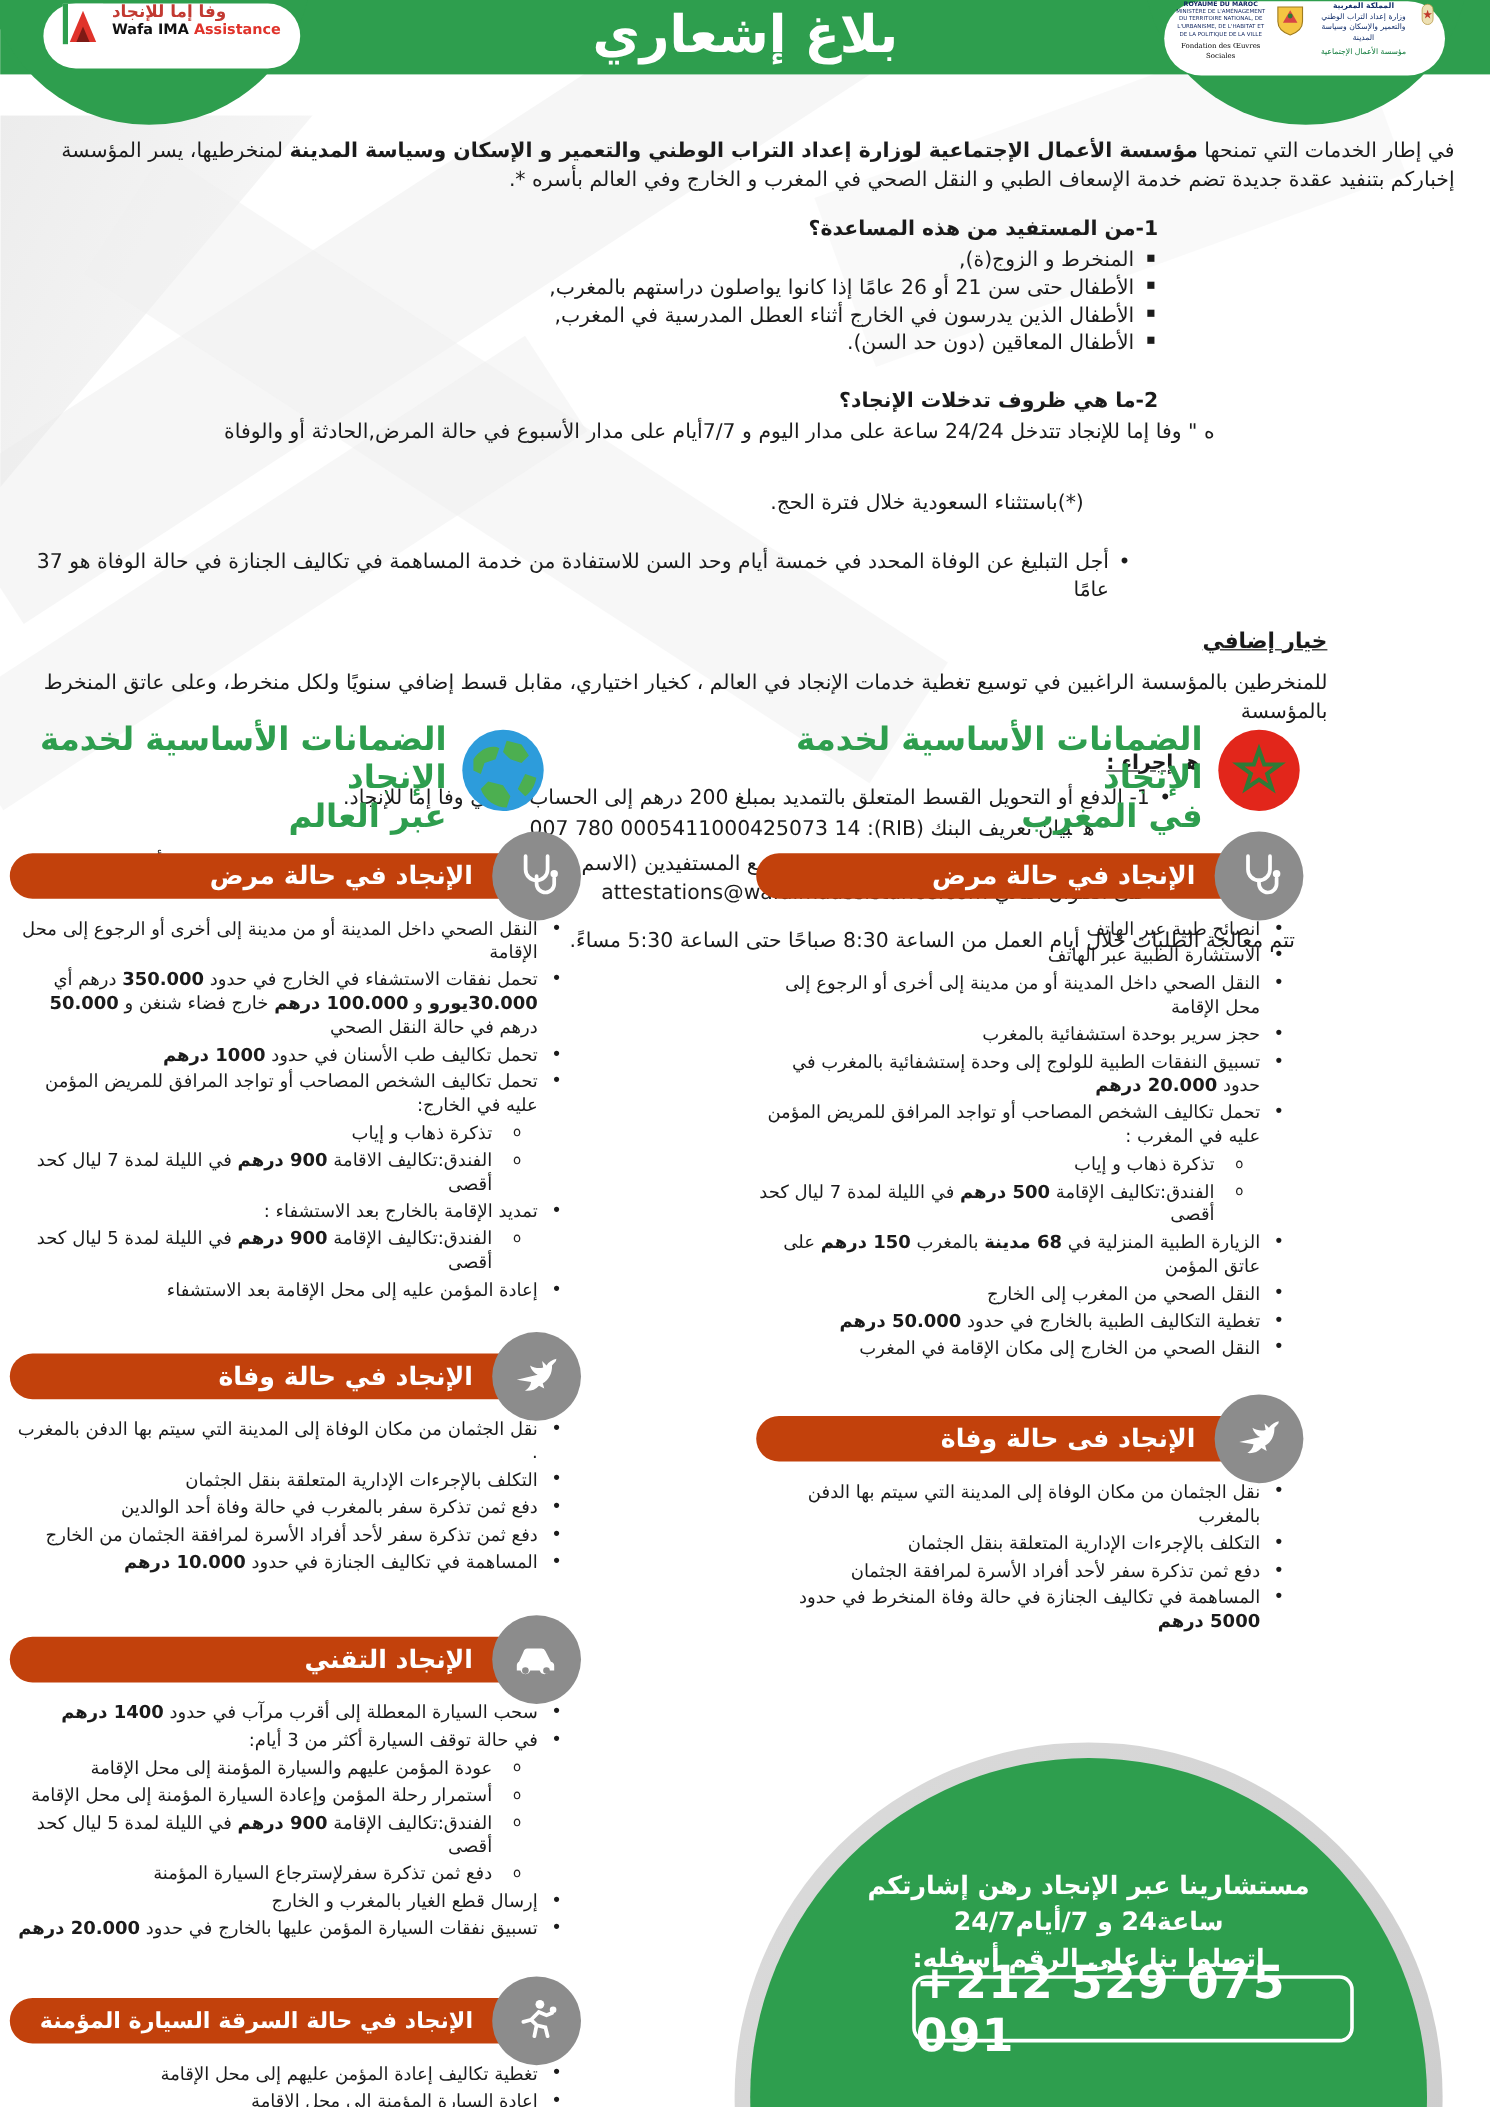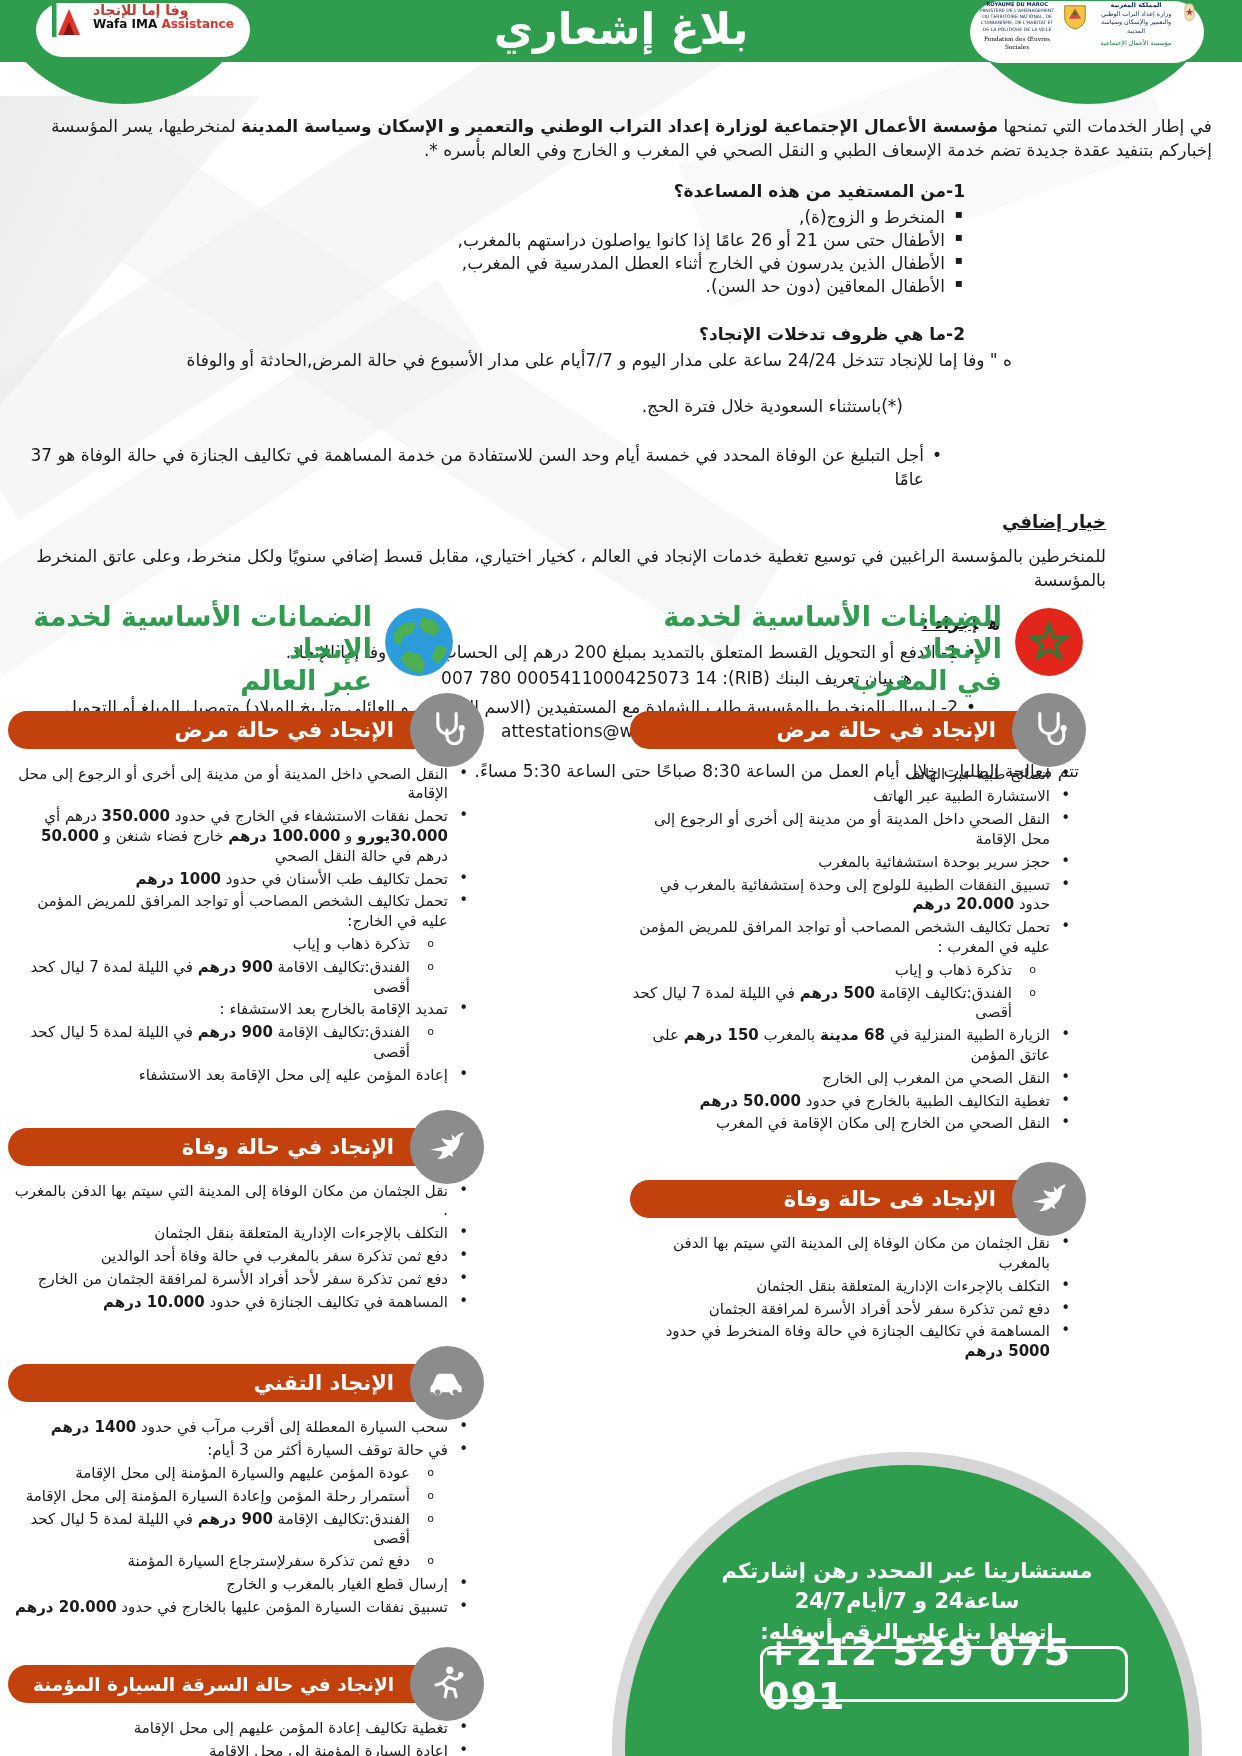--- a/index.html
+++ b/index.html
@@ -40,21 +40,21 @@
   .intro{position:absolute;top:114px;right:30px;width:1182px;z-index:2;font-size:17px;line-height:1.42;}
   .intro b{font-weight:bold;}
   .intro-p{text-align:right;}
   .qheading{font-weight:bold;}
   .q1{margin-top:17px;padding-right:247px;}
   ul.squares{list-style:none;margin-top:3px;}
   .squares li{position:relative;padding-right:20px;line-height:1.35;}
   .squares li::before{content:"▪";position:absolute;right:2px;top:0;font-size:12px;}
   .q2{margin-top:24px;padding-right:247px;}
   .line-h{padding-right:200px;margin-top:2px;}
-  .line-exception{padding-right:309px;margin-top:22px;}
+  .line-exception{padding-right:309px;margin-top:35px;}
   .line-death{margin-top:24px;padding-right:288px;position:relative;}
   .line-death::before{content:"•";position:absolute;right:270px;top:0;}
   .line-khiyar{margin-top:18px;padding-right:106px;font-weight:bold;font-size:18px;}
   .line-para{padding-right:106px;margin-top:10px;}
   .line-ijraa{margin-top:18px;padding-right:212px;font-weight:bold;}
   .line-step{position:relative;padding-right:254px;margin-top:5px;}
   .line-step::before{content:"•";position:absolute;right:236px;top:0;}
   .line-rib{padding-right:300px;margin-top:2px;}
   .sub-mark{margin-left:10px;}
   .line-processing{margin-top:16px;padding-right:133px;}
@@ -322,19 +322,19 @@
         <li>نقل الجثمان من مكان الوفاة إلى المدينة التي سيتم بها الدفن بالمغرب</li>
         <li>التكلف بالإجرءات الإدارية المتعلقة بنقل الجثمان</li>
         <li>دفع ثمن تذكرة سفر لأحد أفراد الأسرة لمرافقة الجثمان</li>
         <li>المساهمة في  تكاليف الجنازة  في حالة وفاة المنخرط  في حدود <b>5000 درهم</b></li>
       </ul>
   </aside>
 
   <div class="contact-ring"></div>
   <div class="contact-circle"></div>
   <div class="contact-text">
-    <div>مستشارينا عبر المحدد رهن  إشارتكم</div>
+    <div>مستشارينا عبر الإنجاد رهن  إشارتكم</div>
     <div>ساعة24 و 7/أيام24/7</div>
     <div>اتصلوا بنا على الرقم أسفله:</div>
   </div>
   <div class="phone-box">+212 529 075 091</div>
 
 </div>
 
 </body></html>

